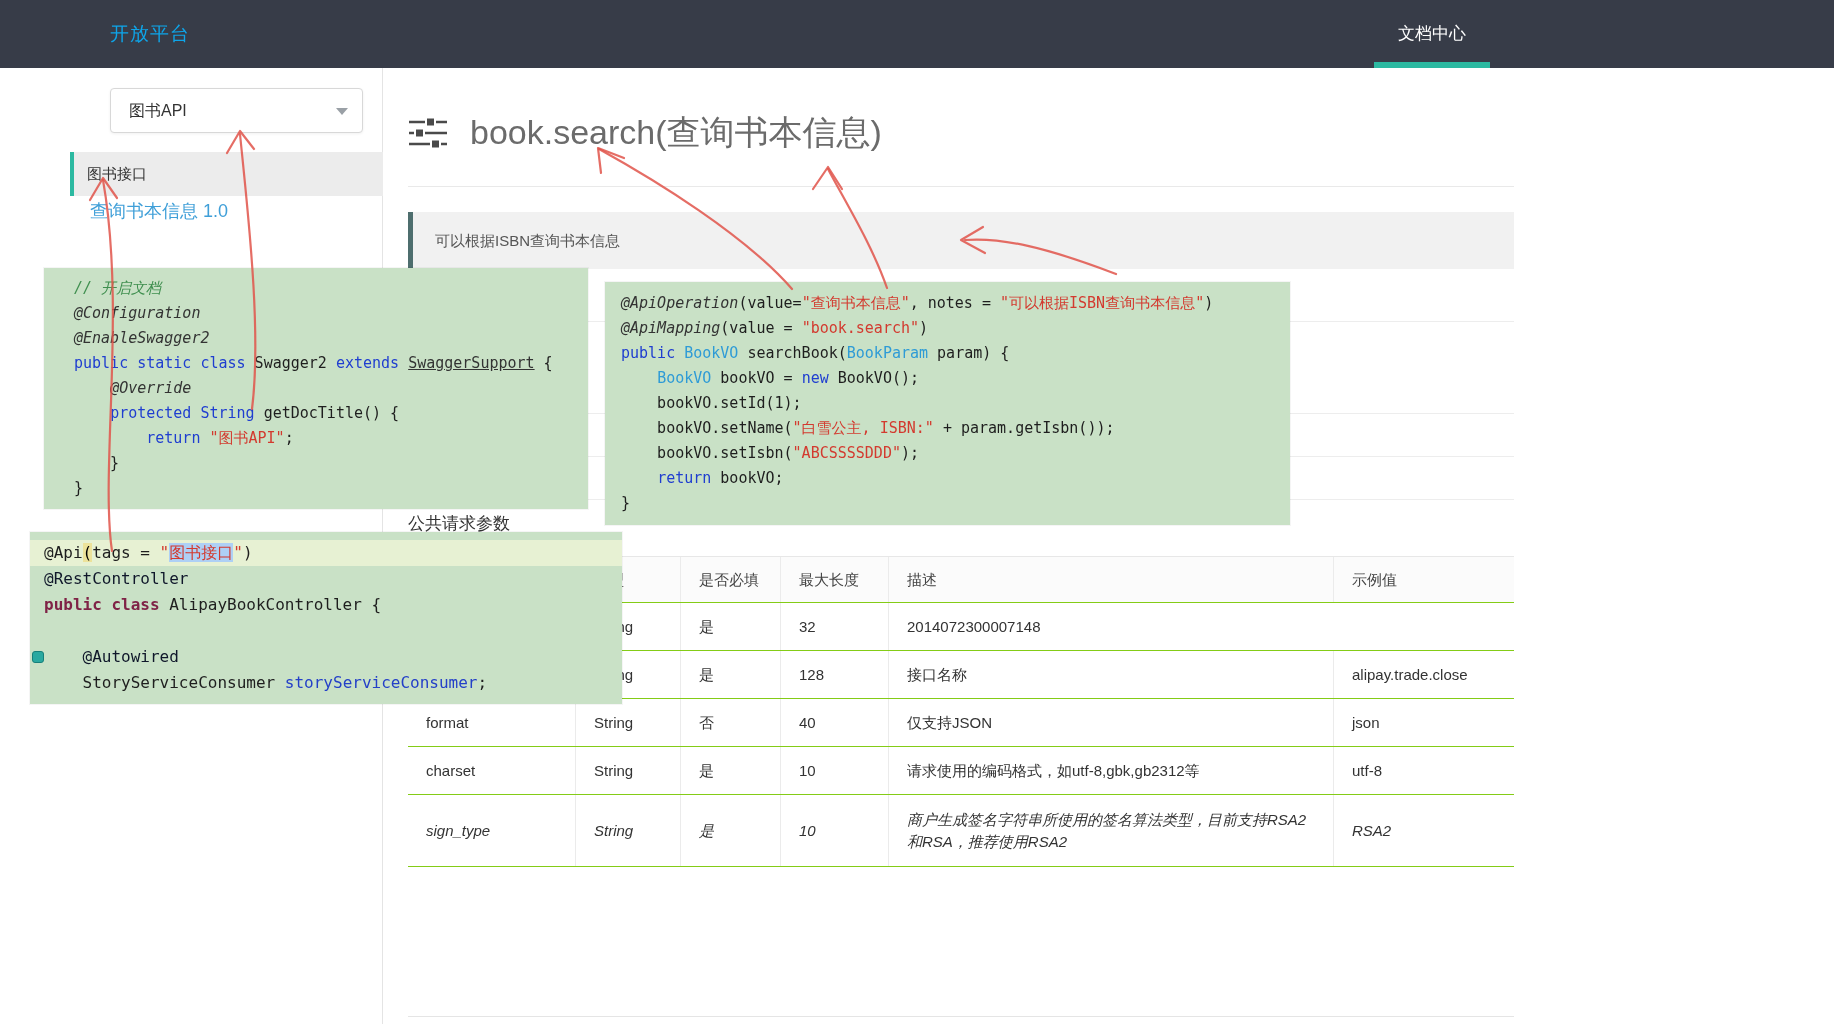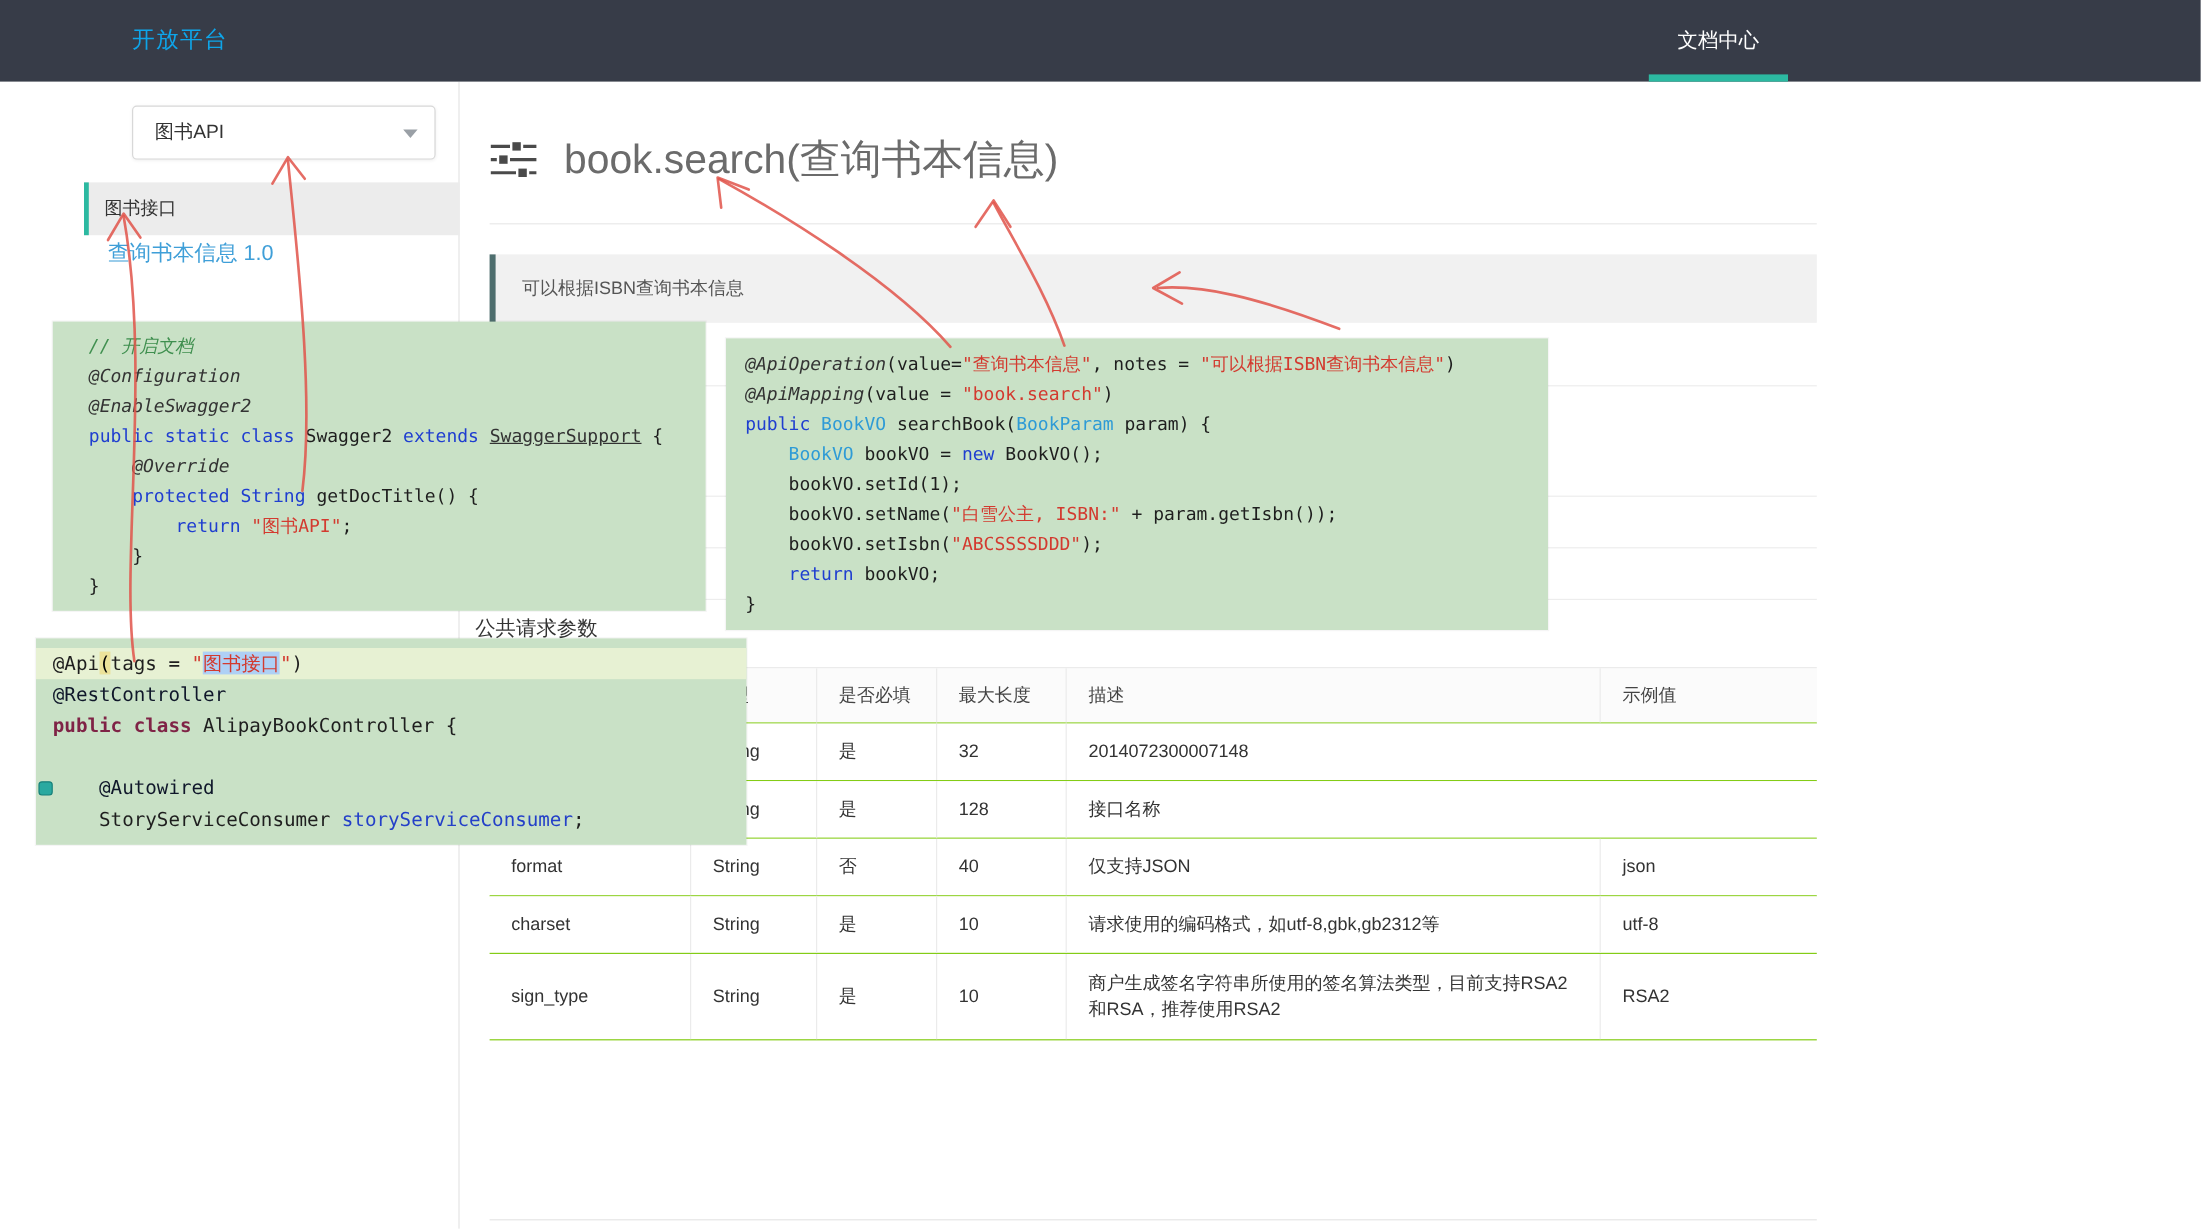--- a/index.html
+++ b/index.html
@@ -24,28 +24,28 @@
     border-left:4px solid var(--accent-teal,#2cb9a1); font-size:15px; color:#333; line-height:44px; padding-left:13px; cursor:pointer; }
   .side-link { position:absolute; left:90px; top:131px; font-size:18px; color:var(--link-blue,#3f9fd8); cursor:pointer; }
 
   
   .title-icon { position:absolute; left:408px; top:116px; z-index:1; }
   .page-title { position:absolute; left:470px; top:110px; font-size:34px; font-weight:300; color:#6b6b6b; z-index:1; }
   .title-divider { position:absolute; left:408px; top:186px; width:1106px; height:1px; background:#e9e9e9; }
   .banner { position:absolute; left:408px; top:212px; width:1106px; height:57px; background:#f1f1f1;
     border-left:5px solid var(--banner-border,#4e6e6e); line-height:57px; padding-left:22px; font-size:15px; color:#555; z-index:1; }
   .ghost-line { position:absolute; left:408px; width:1106px; height:1px; background:#ededed; z-index:0; }
-  .params-heading { position:absolute; left:396px; top:512px; font-size:17px; color:#333; z-index:1; }
+  .params-heading { position:absolute; left:408px; top:512px; font-size:17px; color:#333; z-index:1; }
 
   
   .ptable { position:absolute; left:408px; top:556px; width:1106px; border-top:1px solid #e7e7e7; z-index:1; }
   .trow { display:flex; border-bottom:1px solid #84cc16; }
   .trow.thead { height:46px; background:#fbfbfb; }
   .trow.tbody-row { height:48px; background:#fff; }
-  .trow.tbody-row.tall { height:72px; }
+  .trow.tbody-row.tall { height:72px;font-style:italic; }
   .tcell { padding:0 18px; font-size:15px; color:#333; display:flex; align-items:center;
     border-left:1px solid #ebebeb; line-height:22px; }
   .tcell.c0 { border-left:none; }
   .thead .tcell { color:#444; }
 
   
   .code-block { position:absolute; background:var(--code-bg,#c9e1c6); font-family:"DejaVu Sans Mono","Liberation Mono",monospace;
     z-index:10; box-shadow:0 0 0 1px rgba(0,0,0,0.04); }
   .cb-left   { left:44px;  top:268px; width:544px; min-height:232px; padding:8px 30px; font-size:15px; }
   .cb-right  { left:605px; top:282px; width:685px; min-height:235px; padding:9px 16px; font-size:15px; }
@@ -132,20 +132,21 @@
       <div class="tcell c2" style="width: 100px;">是</div>
       <div class="tcell c3" style="width: 108px;">32</div>
       <div class="tcell c5" style="width: 181px;">2014072300007148</div>
     </div>
     <div class="trow tbody-row">
       <div class="tcell c0" style="width: 167px;"></div>
       <div class="tcell c1" style="width: 105px;">String</div>
       <div class="tcell c2" style="width: 100px;">是</div>
       <div class="tcell c3" style="width: 108px;">128</div>
       <div class="tcell c4" style="width: 445px;">接口名称</div>
+      <div class="tcell c5" style="width: 181px;">alipay.trade.close</div>
     </div>
     <div class="trow tbody-row">
       <div class="tcell c0" style="width: 167px;">format</div>
       <div class="tcell c1" style="width: 105px;">String</div>
       <div class="tcell c2" style="width: 100px;">否</div>
       <div class="tcell c3" style="width: 108px;">40</div>
       <div class="tcell c4" style="width: 445px;">仅支持JSON</div>
       <div class="tcell c5" style="width: 181px;">json</div>
     </div>
     <div class="trow tbody-row">

